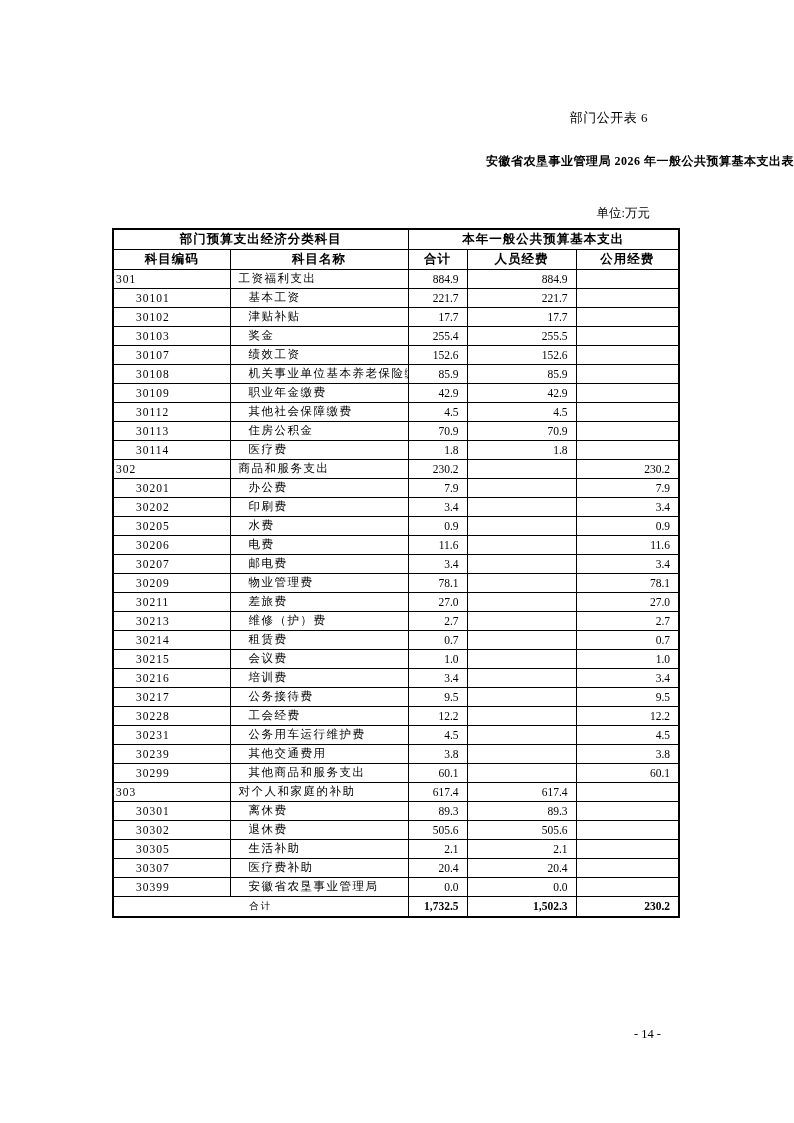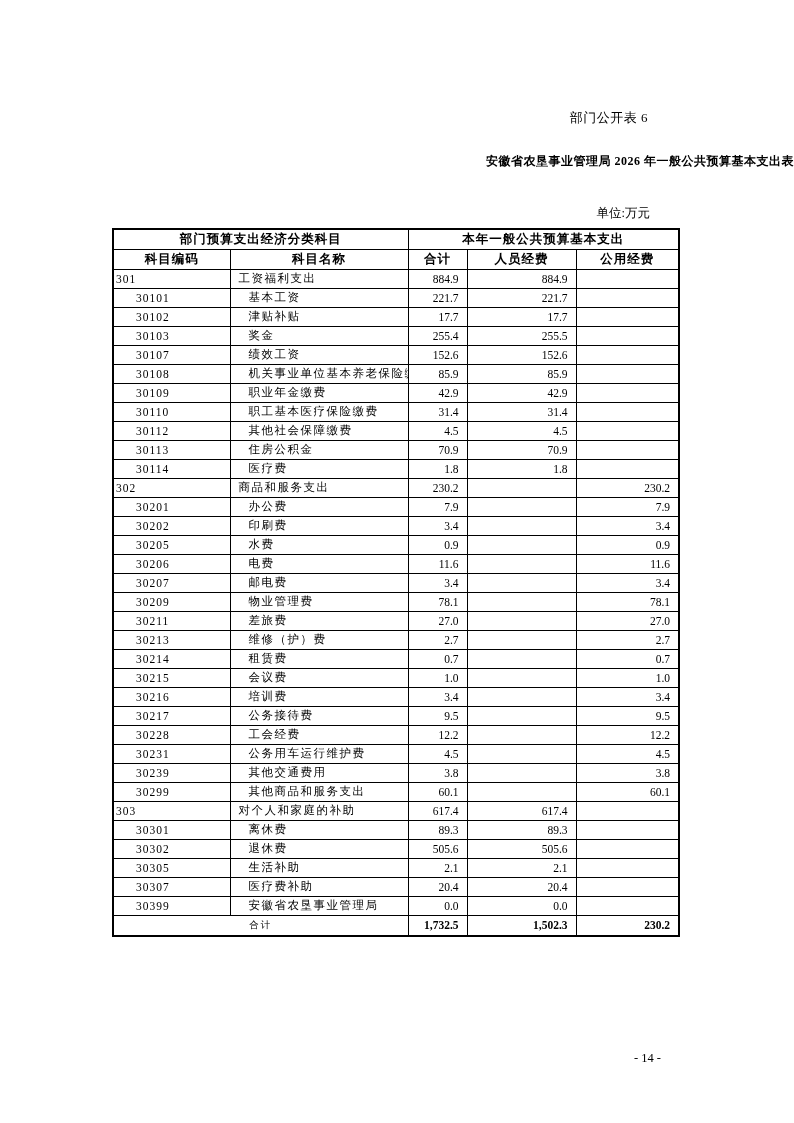--- a/index.html
+++ b/index.html
@@ -20,21 +20,21 @@
   .budget tbody td { height:19px; font-size:11.5px; }
   td.code { font-size:8.5px; padding-left:2px; letter-spacing:1px; }
   tr.lvl2 td.code { padding-left:22px;margin-left:15px; }
   td.name { font-size:9px;  padding-left:8px; letter-spacing:1.5px; }
   tr.lvl2 td.name { padding-left:18px; }
   td.num  { text-align:right; padding-right:8px; }
 
   tr.total-row td { height:21px; font-weight:bold; }
   tr.total-row td.total-label { font-weight:normal; font-size:9.5px; text-align:center; letter-spacing:2px; }
 
-  .page-number { position:absolute; top:1027px; left:560px; width:175px; text-align:center; font-size:12.5px;margin-top:24px; }
+  .page-number { position:absolute; top:1027px; left:560px; width:175px; text-align:center; font-size:12.5px; }
 </style>
 </head>
 <body>
 
 <div class="page">
 
   <div class="corner-label">部门公开表 6</div>
 
   <div class="doc-title">安徽省农垦事业管理局 2026 年一般公共预算基本支出表</div>
 
@@ -105,27 +105,20 @@
           <td class="num"></td>
         </tr>
         <tr class="lvl2">
           <td class="code">30109</td>
           <td class="name">职业年金缴费</td>
           <td class="num">42.9</td>
           <td class="num">42.9</td>
           <td class="num"></td>
         </tr>
         <tr class="lvl2">
-          <td class="code">30110</td>
-          <td class="name">职工基本医疗保险缴费</td>
-          <td class="num">31.4</td>
-          <td class="num">31.4</td>
-          <td class="num"></td>
-        </tr>
-        <tr class="lvl2">
           <td class="code">30112</td>
           <td class="name">其他社会保障缴费</td>
           <td class="num">4.5</td>
           <td class="num">4.5</td>
           <td class="num"></td>
         </tr>
         <tr class="lvl2">
           <td class="code">30113</td>
           <td class="name">住房公积金</td>
           <td class="num">70.9</td>

